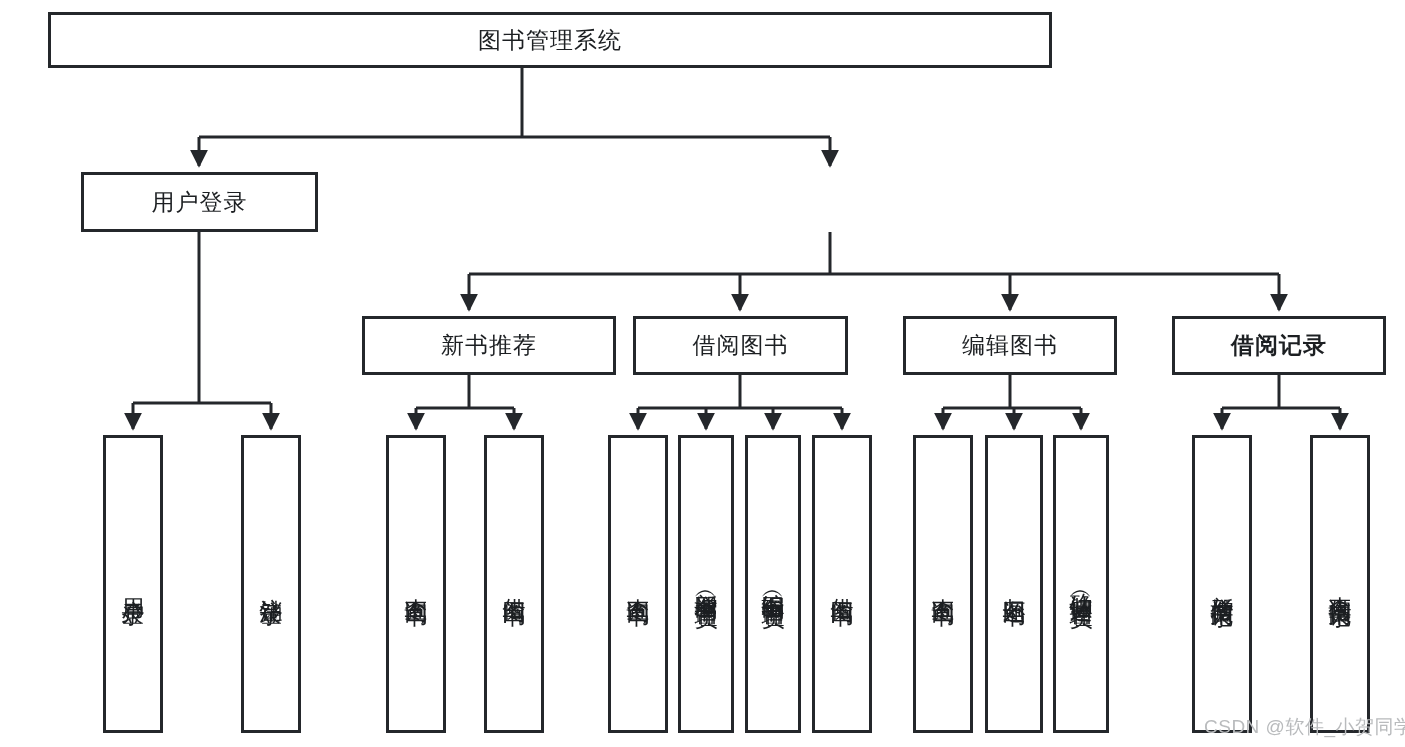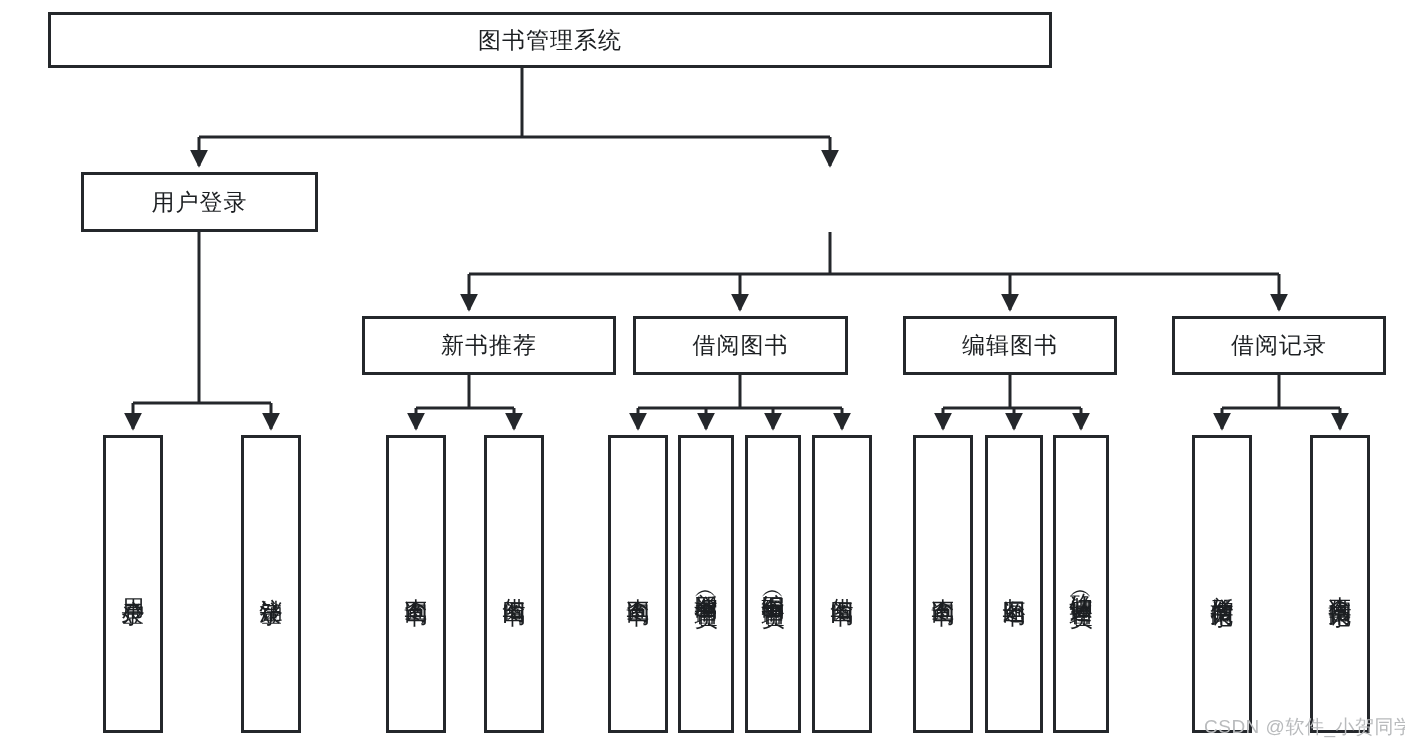--- a/index.html
+++ b/index.html
@@ -116,21 +116,21 @@
     </g>
   </svg>
 
   <div class="node horiz" id="node-title" style="left: 20px; top: 12px; width: 1004px; height: 56px; margin-left: 28px;">图书管理系统</div>
 
   <div class="node horiz" id="node-user-login" style="left: 81px; top: 172px; width: 237px; height: 60px;">用户登录</div>
 
   <div class="node horiz" id="node-new-book-recommend" style="left: 362px; top: 316px; width: 254px; height: 59px;">新书推荐</div>
   <div class="node horiz" id="node-book-borrow" style="left: 633px; top: 316px; width: 215px; height: 59px;">借阅图书</div>
   <div class="node horiz" id="node-current-borrow" style="left: 903px; top: 316px; width: 214px; height: 59px;">编辑图书</div>
-  <div class="node horiz" id="node-borrow-record" style="left: 1172px; top: 316px; width: 214px; height: 59px;">借阅记录</div>
+  <div class="node horiz" id="node-borrow-record" style="left: 1172px; top: 316px; width: 214px; height: 59px; font-weight: bold;">借阅记录</div>
 
   <div id="leaf-container">
       <div class="node vert" style="left: 103px; top: 435px; width: 60px; height: 298px;">
         <span class="label">用户登录</span>
       </div>
       <div class="node vert" style="left: 241px; top: 435px; width: 60px; height: 298px;">
         <span class="label">注销登录</span>
       </div>
       <div class="node vert" style="left: 386px; top: 435px; width: 60px; height: 298px;">
         <span class="label">查询图书</span>

